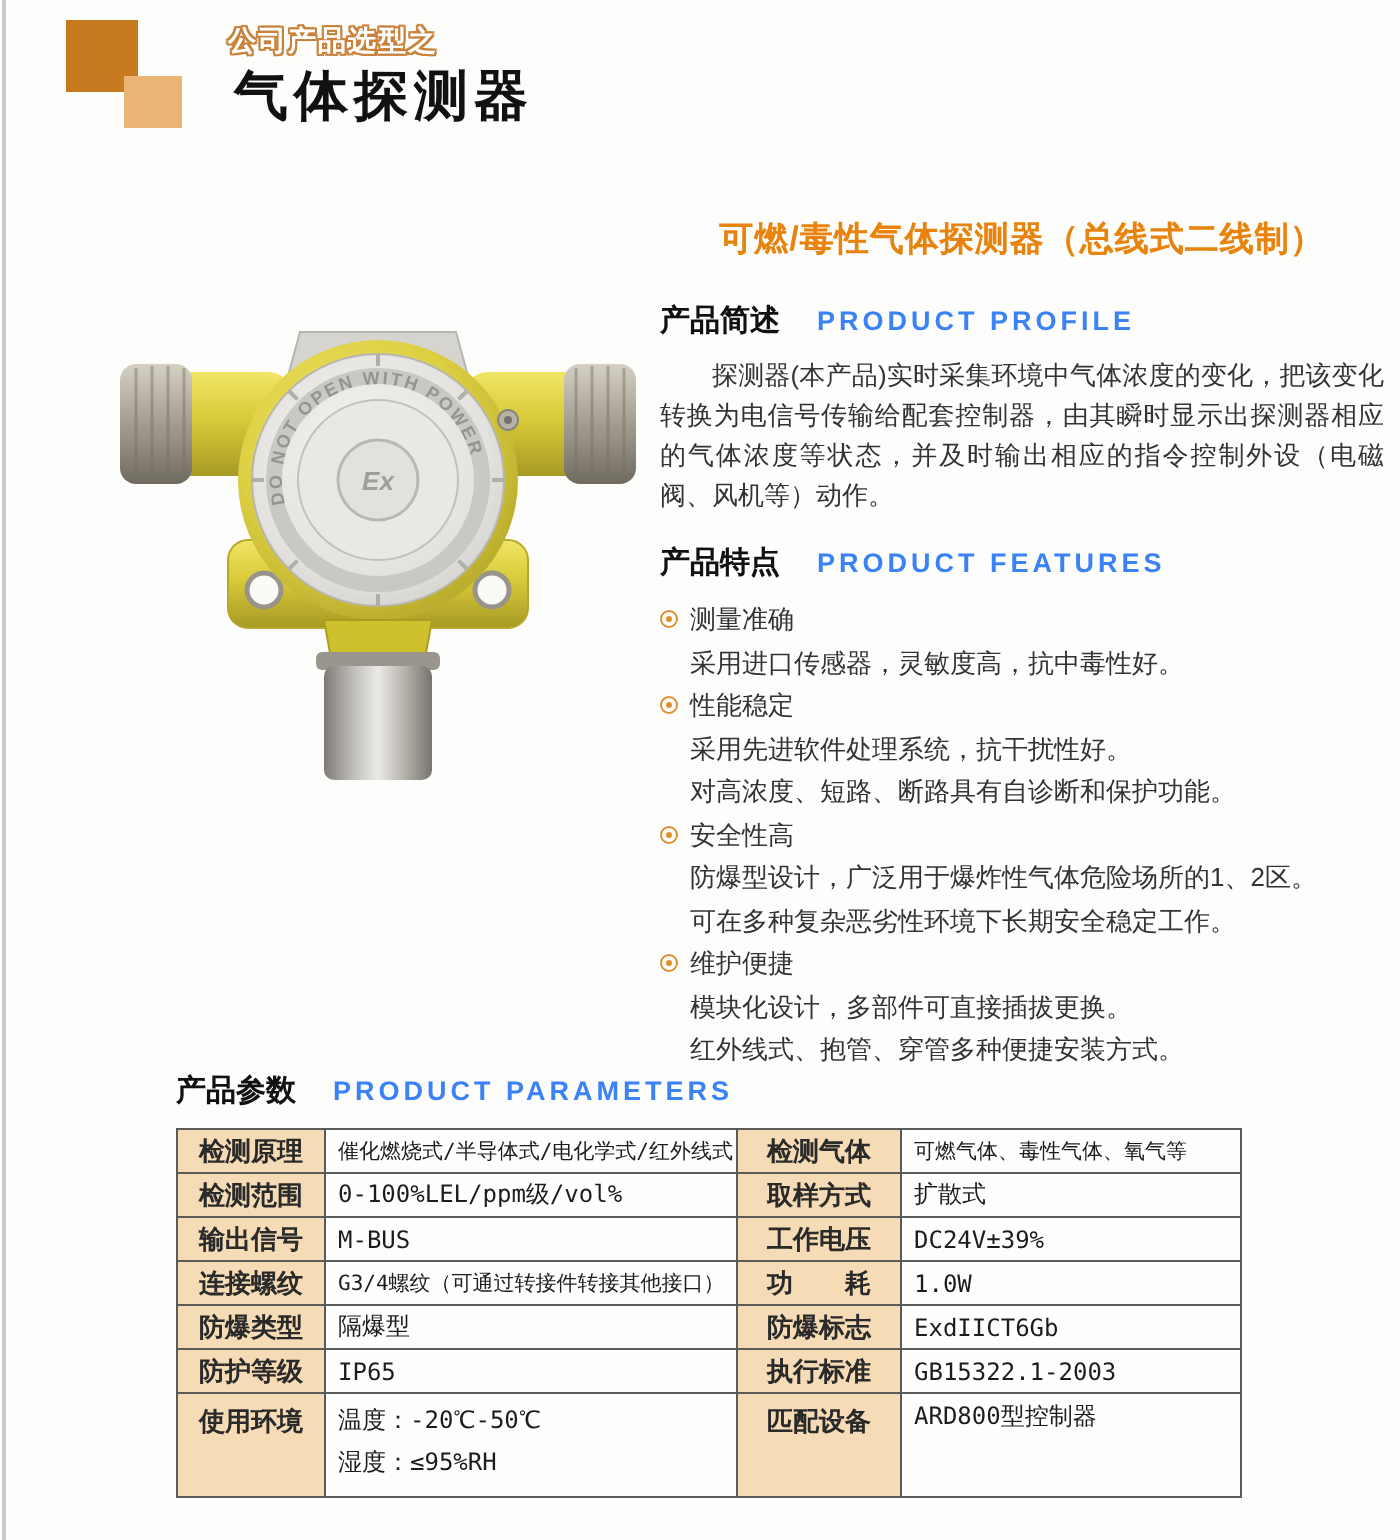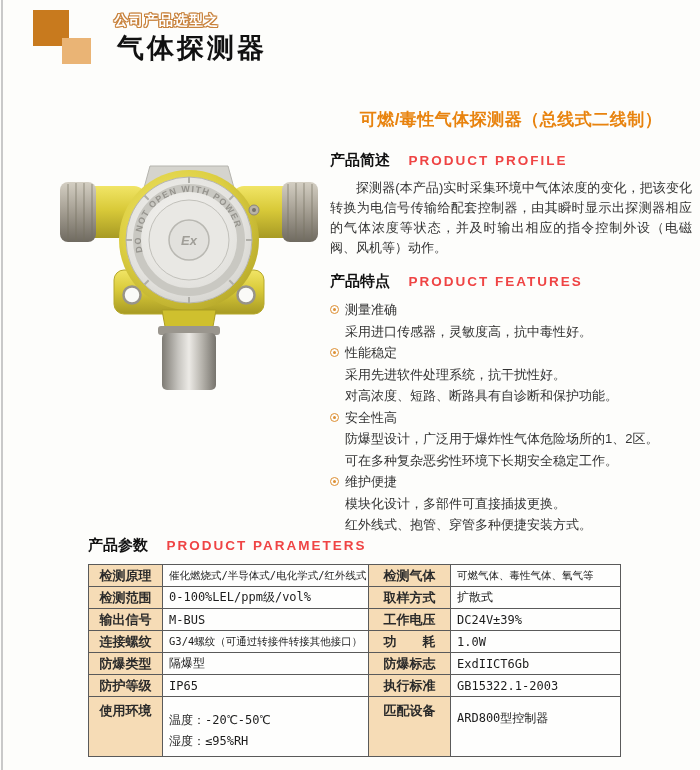--- a/index.html
+++ b/index.html
@@ -15,40 +15,40 @@
   .main-title{position:absolute;left:117px;top:30px;font-size:27px;font-weight:bold;color:#111;letter-spacing:3px;}
 
   
   #photo{position:absolute;left:58px;top:138px;width:262px;height:252px;}
 
   
   #rightcol{position:absolute;left:330px;top:108px;width:362px;}
   .headline{font-size:17px;font-weight:bold;color:#e8830e;letter-spacing:.5px;margin:0 0 20px 0;text-align:center;}
   .sec-head{margin:0 0 8px 0;}
   .sec-head .cn{font-size:15px;font-weight:bold;color:#111;}
-  .sec-head .en{font-size:13.5px;font-weight:bold;color:#ef4444;letter-spacing:2px;margin-left:14px;}
+  .sec-head .en{font-size:13.5px;font-weight:bold;color:#3b82f6;letter-spacing:2px;margin-left:14px;}
   .para{font-size:13px;line-height:20px;color:#333;text-indent:2em;text-align:justify;margin:0 0 14px 0;}
   .features{margin:0;}
   .feat-item{position:relative;padding-left:15px;}
   .feat-title{font-size:13px;line-height:21.5px;color:#333;}
   .feat-line{font-size:13px;line-height:21.5px;color:#333;}
   .bullet{position:absolute;left:0;top:6px;width:7px;height:7px;border:1.5px solid #dd8f33;border-radius:50%;}
   .bullet::after{content:"";position:absolute;left:2px;top:2px;width:3px;height:3px;border-radius:50%;background:#dd8f33;}
 
   
   #params{position:absolute;left:88px;top:536px;width:548px;}
   .params-head{margin:0 0 9px 0;}
   table.spec{border-collapse:collapse;width:464px;table-layout:fixed;}
   table.spec td{border:1px solid #5a5a5a;padding:0 6px;height:21px;overflow:hidden;white-space:nowrap;}
   td.lbl{background:#f6dcb6;font-size:13px;font-weight:bold;color:#2a2a2a;text-align:center;padding:0 2px;}
   td.val{background:#fefefd;font-size:12px;color:#1c1c1c;font-family:"DejaVu Sans Mono","Liberation Mono",monospace;}
   td.val.sm{font-size:10.5px;}
   tr.dbl td{height:46px;vertical-align:top;}
   tr.dbl td.lbl{padding-top:5px;}
-  tr.dbl td.val{padding-top:13px;}
+  tr.dbl td.val{padding-top:3px;}
   .vline{line-height:21px;}
   .c1{width:74px;} .c2{width:206px;} .c3{width:82px;} .c4{width:170px;}
 </style>
 </head>
 <body>
 
 <div id="page">
   <div id="edge-line"></div>
 
   <div class="sq-big"></div>

